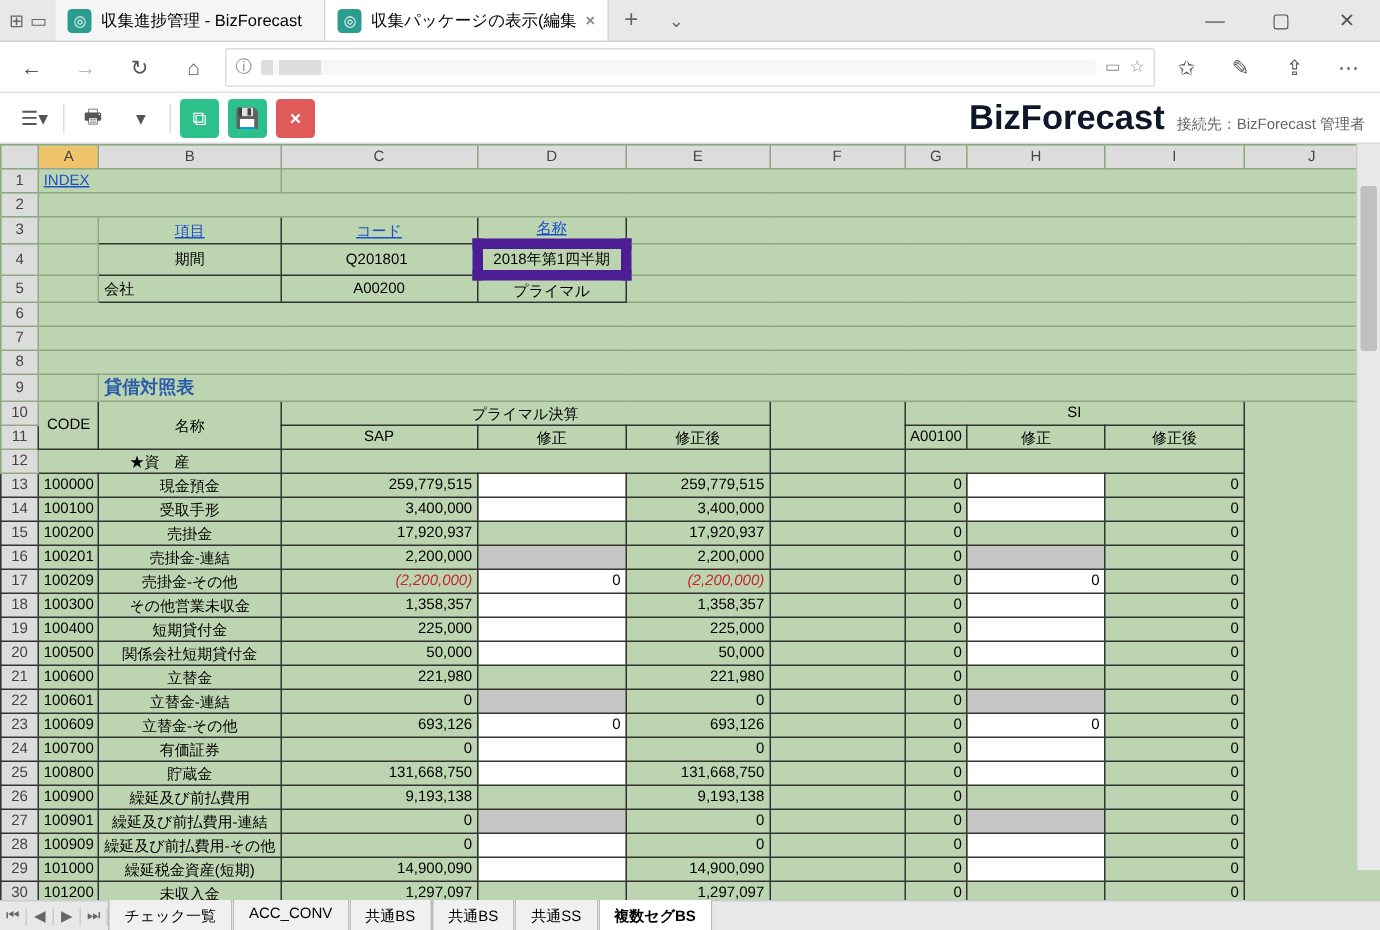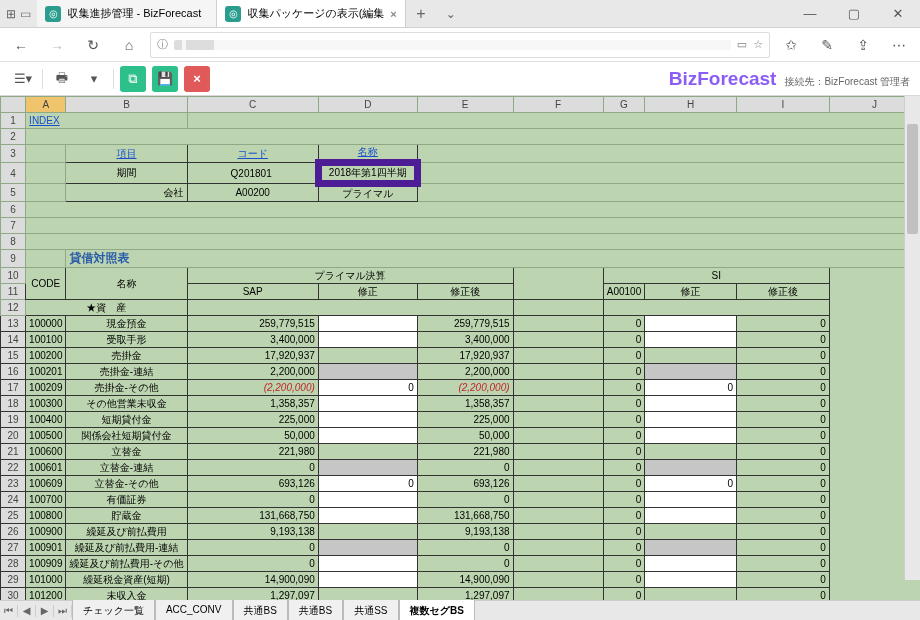--- a/index.html
+++ b/index.html
@@ -16,21 +16,21 @@
 .tab-new { width: 30px; display: flex; align-items: center; justify-content: center; color: #666; font-size: 16px; }
 .addrbar { height: 34px; display: flex; align-items: center; padding: 0 6px; gap: 6px; border-bottom: 1px solid #e0e0e0; }
 .addr-btn { width: 30px; height: 28px; display: flex; align-items: center; justify-content: center; color: #555; font-size: 14px; }
 .addr-field { flex: 1; height: 26px; border: 1px solid #ddd; border-radius: 2px; display: flex; align-items: center; padding: 0 6px; color: #888; gap: 6px; overflow: hidden; }
 .addr-blur { background: linear-gradient(90deg,#bbb 0 8px,#eee 8px 12px,#bbb 12px 40px,#eee 40px 44px); height: 10px; flex: 1; border-radius: 2px; opacity: .5; }
 .toolbar { height: 34px; display: flex; align-items: center; padding: 0 10px; gap: 6px; border-bottom: 1px solid #d8d8d8; }
 .tb-btn { width: 26px; height: 26px; display: flex; align-items: center; justify-content: center; color: #555; border-radius: 3px; font-size: 13px; }
 .tb-green { background: #2ec08b; color: #fff; }
 .tb-red { background: #e05a5a; color: #fff; font-weight: bold; }
 .brand { margin-left: auto; display: flex; align-items: baseline; gap: 8px; }
-.brand-logo { font-size: 19px; font-weight: bold; color: #8b5cf6; font-family: Arial, sans-serif; }
+.brand-logo { font-size: 23px; font-weight: bold; color: #0f172a; font-family: Arial, sans-serif; }
 .brand-status { font-size: 10px; color: #666; }
 .sheet-wrap { flex: 1; position: relative; overflow: hidden; background: #bcd4af; }
 .sheet { background: #bcd4af; position: relative; }
 .grid { border-collapse: collapse; table-layout: fixed; }
 .grid td, .grid th { border: 1px solid #8fa886; height: 16px; font-size: 10px; padding: 0 3px; white-space: nowrap; overflow: hidden; }
 .rowhdr { background: #dcdcdc; text-align: center; color: #444; width: 26px; border: 1px solid #bbb; font-size: 10px; }
 .colhdr { background: #dcdcdc; text-align: center; color: #444; font-weight: normal; border: 1px solid #bbb; font-size: 10px; height: 16px; }
 .colhdr.sel { background: #f0c36d; }
 .link { color: #1a4fcc; text-decoration: underline; }
 .section-title { color: #2a5caa; font-size: 12px; font-weight: bold; }
@@ -159,21 +159,21 @@
               <td class="rowhdr">4</td>
               <td></td>
               <td style="border:1px solid #333;text-align:center">期間</td>
               <td style="border:1px solid #333" class="txt-l">Q201801</td>
               <td style="border:7px solid #4c1d95" class="txt-l">2018年第1四半期</td>
               <td colspan="6"></td>
             </tr>
             <tr>
               <td class="rowhdr">5</td>
               <td></td>
-              <td style="border:1px solid #333;text-align:right">会社</td>
+              <td style="border:1px solid #333;text-align:left">会社</td>
               <td style="border:1px solid #333" class="txt-l">A00200</td>
               <td style="border:1px solid #333" class="txt-l">プライマル</td>
               <td colspan="6"></td>
             </tr>
             <tr>
               <td class="rowhdr">6</td>
               <td colspan="10"></td>
             </tr>
             <tr>
               <td class="rowhdr">7</td>

